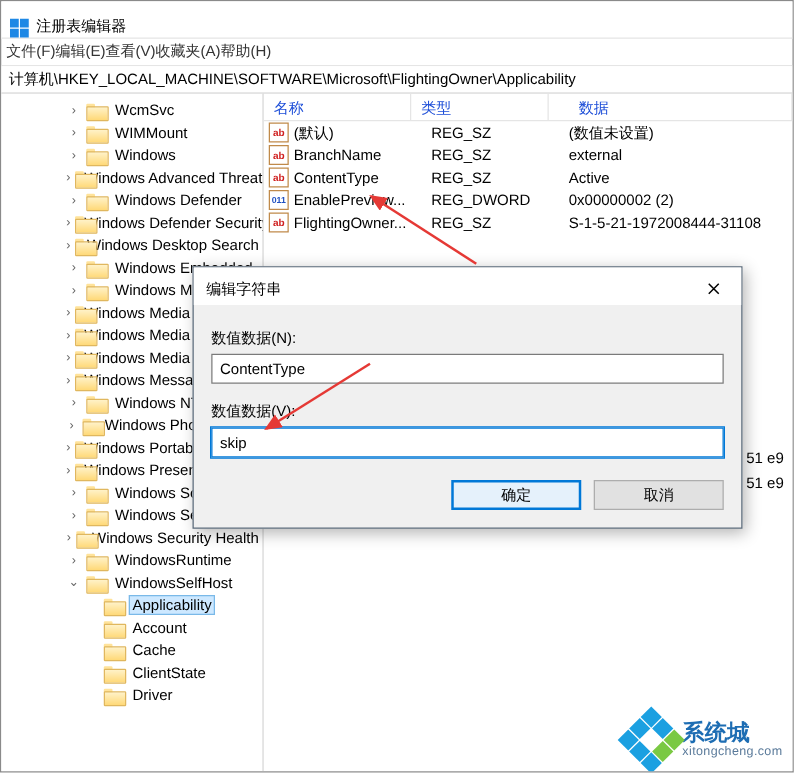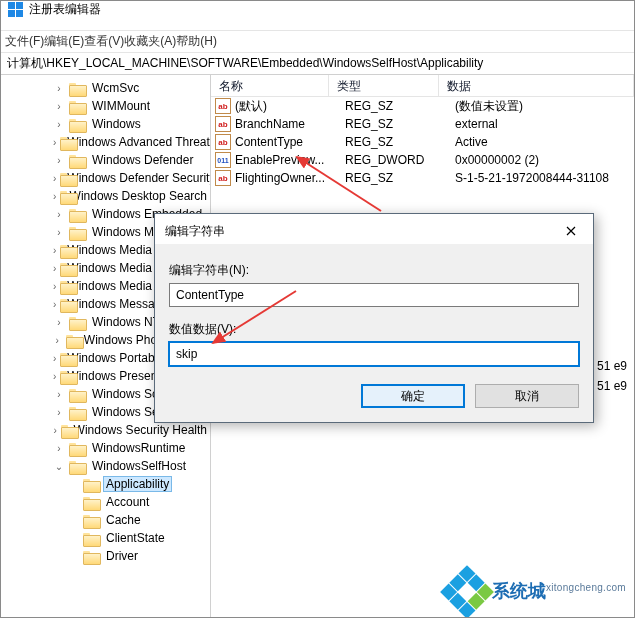--- a/index.html
+++ b/index.html
@@ -1,19 +1,19 @@
 <!DOCTYPE html>
 <html><head>
 <meta charset="utf-8">
 <style>
 * { box-sizing: border-box; margin: 0; padding: 0; font-family: "Microsoft YaHei", "Segoe UI", Tahoma, sans-serif; font-size: 12px; }
 body { background: #fff; width: 635px; height: 618px; position: relative; overflow: hidden; border: 1px solid #8a8a8a; }
 
 
-.titlebar { height: 30px; background: #fff; display: flex; align-items: flex-start; padding: 0 6px; border-bottom: 1px solid #e5e5e5; }
+.titlebar { height: 30px; background: #fff; display: flex; align-items: flex-end; padding: 0 6px; border-bottom: 1px solid #e5e5e5; }
 .app-icon { width: 16px; height: 16px; margin-right: 6px; display: flex; flex-wrap: wrap; }
 .app-icon span { width: 7px; height: 7px; background: #1e88e5; margin: 0.5px; }
 .title { color: #000; }
 
 
 .menubar { height: 22px; display: flex; align-items: center; padding: 0 4px; gap: 0; border-bottom: 1px solid #e5e5e5; }
 .menubar span { color: #333; cursor: default; }
 
 
 .addressbar { height: 22px; display: flex; align-items: center; padding: 0 6px; border-bottom: 1px solid #d0d0d0; background: #fff; }
@@ -30,24 +30,24 @@
 .folder-icon::before { content: ""; position: absolute; top: 1px; left: 0; width: 7px; height: 3px; background: #ffe39b; border-radius: 1px 1px 0 0; }
 .folder-icon::after { content: ""; position: absolute; top: 3px; left: 0; width: 16px; height: 10px; background: linear-gradient(#fff2c8,#ffd978); border: 1px solid #e0b75e; border-radius: 1px; }
 .tree-row .label { padding: 0 3px; }
 .tree-row.selected .label { background: #cde8ff; border: 1px solid #7ab9e8; padding: 0 2px; }
 .indent1 { padding-left: 52px; }
 .indent2 { padding-left: 66px; }
 
 
 .list { flex: 1; background: #fff; }
 .list-header { display: flex; height: 22px; border-bottom: 1px solid #e5e5e5; }
-.list-header div { padding: 3px 8px; color: #0f172a; border-right: 1px solid #e5e5e5; }
+.list-header div { padding: 3px 8px; color: #1d4ed8; border-right: 1px solid #e5e5e5; }
 .col-name { width: 118px; }
 .col-type { width: 110px; }
-.col-data { flex: 1; }
+.col-data { flex: 1; margin-left: 16px; }
 .list-row { display: flex; align-items: center; height: 18px; padding-left: 4px; }
 .val-icon { width: 16px; height: 16px; display: flex; align-items: center; justify-content: center; border: 1px solid #c08a4a; background: #fff; margin-right: 4px; font-size: 8px; font-weight: bold; }
 .val-icon.str { color: #d02020; }
 .val-icon.bin { color: #2050c0; font-size: 7px; }
 .list-row .c1 { width: 110px; white-space: nowrap; overflow: hidden; text-overflow: ellipsis; }
 .list-row .c2 { width: 110px; }
 .list-row .c3 { flex: 1; white-space: nowrap; }
 
 
 .dialog { position: absolute; left: 153px; top: 212px; width: 440px; background: #f0f0f0; border: 1px solid #5a6a7a; box-shadow: 3px 3px 12px rgba(0,0,0,0.3); }
@@ -64,21 +64,21 @@
 
 
 .arrow { position: absolute; pointer-events: none; }
 
 
 .watermark { position: absolute; right: 8px; bottom: 6px; display: flex; align-items: center; gap: 6px; }
 .wm-logo { display: grid; grid-template-columns: repeat(3,12px); grid-template-rows: repeat(3,12px); gap: 1px; transform: rotate(45deg); }
 .wm-logo span { background: #1ba0e1; }
 .wm-logo span:nth-child(3){background:#7ac943;}
 .wm-logo span:nth-child(6){background:#7ac943;}
-.wm-text { display: flex; flex-direction: row; line-height: 1.1; }
+.wm-text { display: flex; flex-direction: column; line-height: 1.1; }
 .wm-text .l1 { font-size: 18px; font-weight: bold; color: #1d6db3; }
 .wm-text .l2 { font-size: 10px; color: #5a7a9a; letter-spacing: 0.3px; }
 
 
 .bgfrag { position: absolute; color: #000; text-align: right; }
 </style>
 </head>
 <body>
 
 <div class="titlebar">
@@ -93,21 +93,21 @@
 
 <div class="menubar">
   <span>文件(F)</span>
   <span>编辑(E)</span>
   <span>查看(V)</span>
   <span>收藏夹(A)</span>
   <span>帮助(H)</span>
 </div>
 
 <div class="addressbar">
-  <span>计算机\HKEY_LOCAL_MACHINE\SOFTWARE\Embedded\WindowsSelfHost\Applicability</span>
+  <span>计算机\HKEY_LOCAL_MACHINE\SOFTWARE\Microsoft\FlightingOwner\Applicability</span>
 </div>
 
 <div class="main">
   <div class="tree" id="tree">
       <div class="tree-row indent1">
         <span class="tw">›</span>
         <span class="folder-icon"></span>
         <span class="label">WcmSvc</span>
       </div>
       <div class="tree-row indent1">
@@ -288,21 +288,21 @@
 <div class="dialog">
   <div class="dlg-title">
     <span>编辑字符串</span>
     <div class="dlg-close">
       <svg viewBox="0 0 10 10">
           <path d="M1 1 L9 9 M9 1 L1 9" stroke="#000" stroke-width="1.2"></path>
         </svg>
     </div>
   </div>
   <div class="dlg-body">
-    <div class="dlg-label">编辑字符串(N):</div>
+    <div class="dlg-label">数值数据(N):</div>
     <input class="dlg-input" readonly="" value="ContentType" style="">
     <div class="dlg-label" style="margin-top:14px;">数值数据(V):</div>
     <input class="dlg-input focused" value="skip" style="">
     <div class="dlg-buttons">
       <button class="dlg-btn primary">确定</button>
       <button class="dlg-btn">取消</button>
     </div>
   </div>
 </div>
 

